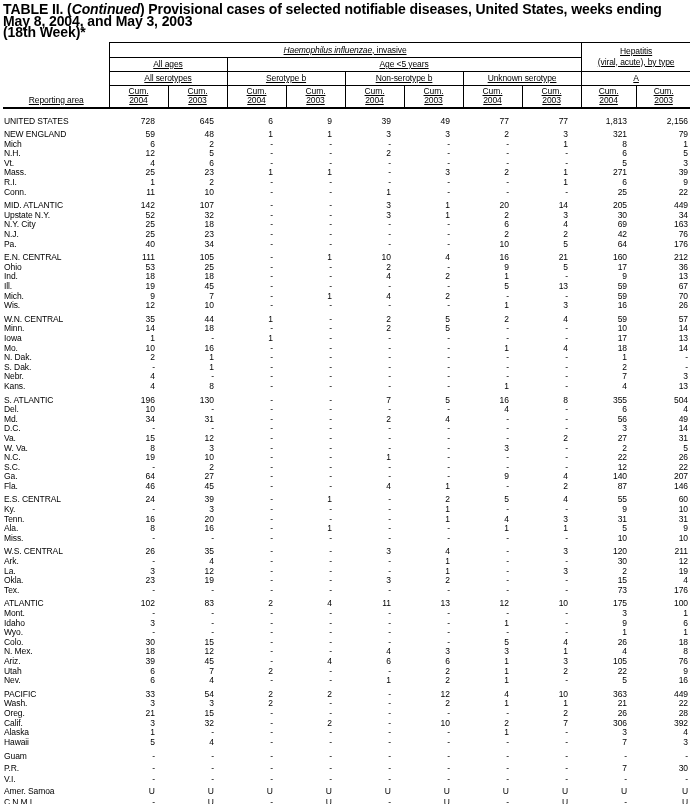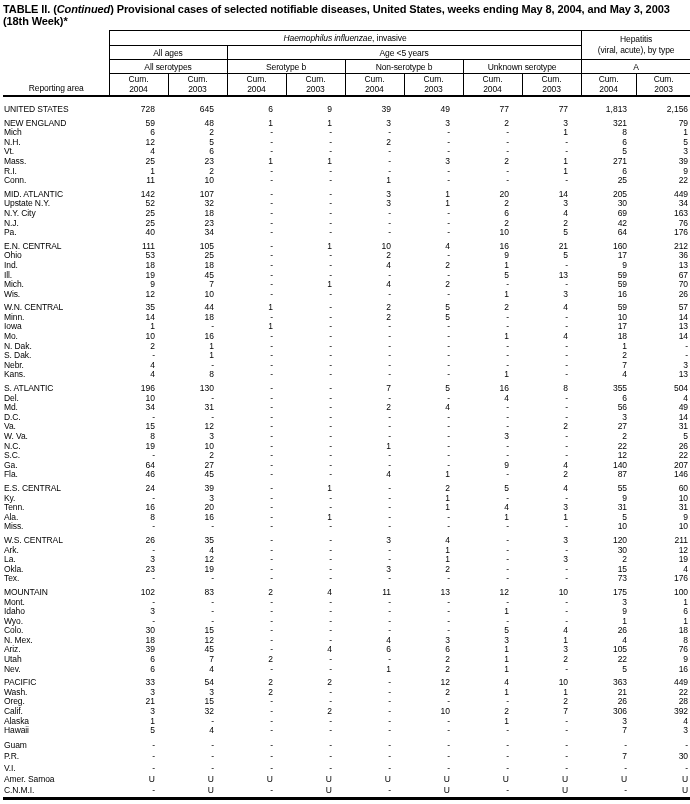--- a/index.html
+++ b/index.html
@@ -7,21 +7,21 @@
     width: 690px; height: 804px;
     background: #ffffff;
     overflow: hidden;
     font-family: "Liberation Sans", sans-serif;
     color: #000;
     -webkit-font-smoothing: antialiased;
   }
   .page { padding: 2px 2px 0 3px; }
 
   .title {
-    font-size: 11px;
+    font-size: 14px;
     font-weight: bold;
     line-height: 11.5px;
     letter-spacing: -0.1px;
     margin: 2px 0 3px 0;
   }
   .title .it { font-style: italic; }
 
   table.datatable {
     border-collapse: collapse;
     table-layout: fixed;
@@ -34,20 +34,21 @@
 
   thead th {
     font-weight: normal;
     font-size: 8.5px;
     padding: 0;
     letter-spacing: -0.1px;
     vertical-align: middle;
     text-align: center;
     white-space: nowrap;
     overflow: hidden;
+    text-decoration: underline;
   }
   th.area-h {
     text-align: center;
     vertical-align: bottom;
     padding: 0 0 2px 1px;
     border-bottom: 2px solid #000;
   }
   th.grp-hi {
     border: 1px solid #000;
     height: 14px;
@@ -750,21 +751,21 @@
           <td class="num">-</td>
           <td class="num">-</td>
           <td class="num">-</td>
           <td class="num">-</td>
           <td class="num">-</td>
           <td class="num">-</td>
           <td class="hep4">73</td>
           <td class="hep3">176</td>
         </tr>
         <tr class="group-start">
-          <td class="area">MOUNTAIN</td>
+          <td class="area">ATLANTIC</td>
           <td class="num">102</td>
           <td class="num">83</td>
           <td class="num">2</td>
           <td class="num">4</td>
           <td class="num">11</td>
           <td class="num">13</td>
           <td class="num">12</td>
           <td class="num">10</td>
           <td class="hep4">175</td>
           <td class="hep3">100</td>

